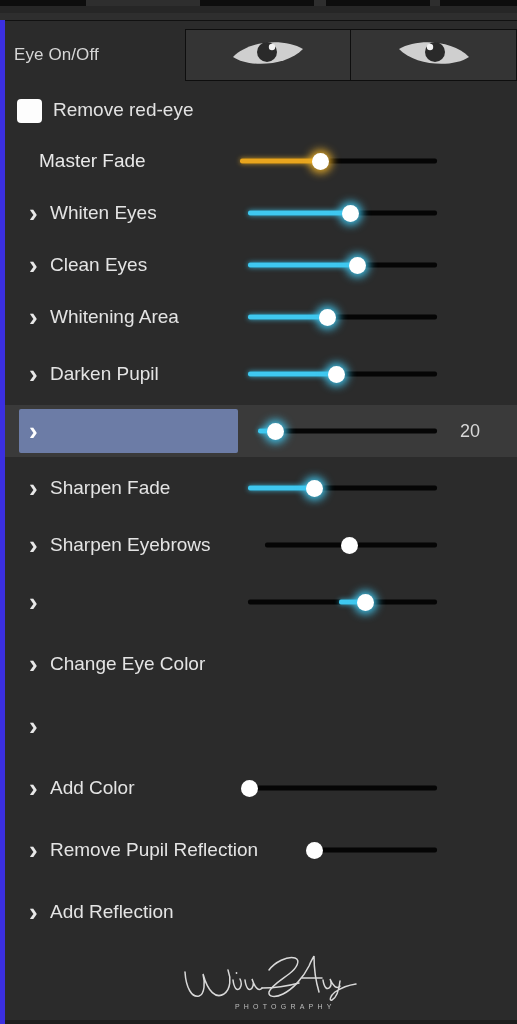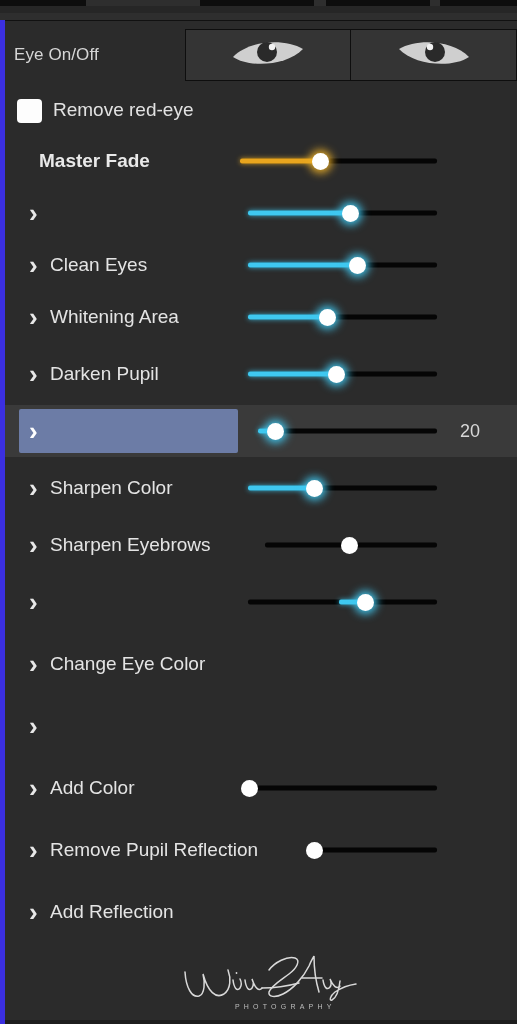--- a/index.html
+++ b/index.html
@@ -159,21 +159,21 @@
     height: 44px;
     background: #6c7ca6;
     border-radius: 2px;
   }
   .row.selected .row-label {
     color: #15192b;
     font-weight: 500;
   }
 
   .row.bold .row-label {
-    font-weight: bold;
+    font-weight: normal;
     color: #e9e9e9;
     left: 34px;
     font-size: 19px;
   }
 
   
   .slider {
     position: absolute;
     top: 50%;
     transform: translateY(-50%);
@@ -292,20 +292,21 @@
         <div class="row bold">
           <div class="row-label">Master Fade</div>
           <div class="slider" style="left: 235px; width: 197px;">
             <div class="track"></div>
             <div class="fill" style="left: 0px; width: 80.77px; background: rgb(232, 165, 30); box-shadow: rgba(235, 175, 40, 0.8) 0px 0px 5px;"></div>
             <div class="knob glow-gold" style="left: 80.77px;"></div>
           </div>
         </div>
         <div class="row">
           <div class="chev" style="font-size: 26px;">›</div>
+          <div class="row-label">Whiten Eyes</div>
           <div class="slider" style="left: 243px; width: 189px;">
             <div class="track"></div>
             <div class="fill" style="left: 0px; width: 102.06px; background: rgb(63, 200, 240); box-shadow: rgba(63, 200, 240, 0.8) 0px 0px 5px;"></div>
             <div class="knob glow-cyan" style="left: 102.06px;"></div>
           </div>
         </div>
         <div class="row">
           <div class="chev" style="font-size: 26px;">›</div>
           <div class="row-label">Clean Eyes</div>
           <div class="slider" style="left: 243px; width: 189px;">
@@ -337,21 +338,21 @@
           <div class="chev" style="font-size: 26px;">›</div>
           <div class="slider" style="left: 253px; width: 179px;">
             <div class="track"></div>
             <div class="fill" style="left: 0px; width: 17.9px; background: rgb(63, 200, 240); box-shadow: rgba(63, 200, 240, 0.8) 0px 0px 5px;"></div>
             <div class="knob glow-cyan" style="left: 17.9px;"></div>
           </div>
           <div class="value">20</div>
         </div>
         <div class="row tall">
           <div class="chev" style="font-size: 26px;">›</div>
-          <div class="row-label">Sharpen Color</div>
+          <div class="row-label">Sharpen Fade</div>
           <div class="slider" style="left: 243px; width: 189px;">
             <div class="track"></div>
             <div class="fill" style="left: 0px; width: 66.15px; background: rgb(63, 200, 240); box-shadow: rgba(63, 200, 240, 0.8) 0px 0px 5px;"></div>
             <div class="knob glow-cyan" style="left: 66.15px;"></div>
           </div>
         </div>
         <div class="row">
           <div class="chev" style="font-size: 26px;">›</div>
           <div class="row-label">Sharpen Eyebrows</div>
           <div class="slider" style="left: 260px; width: 172px;">

